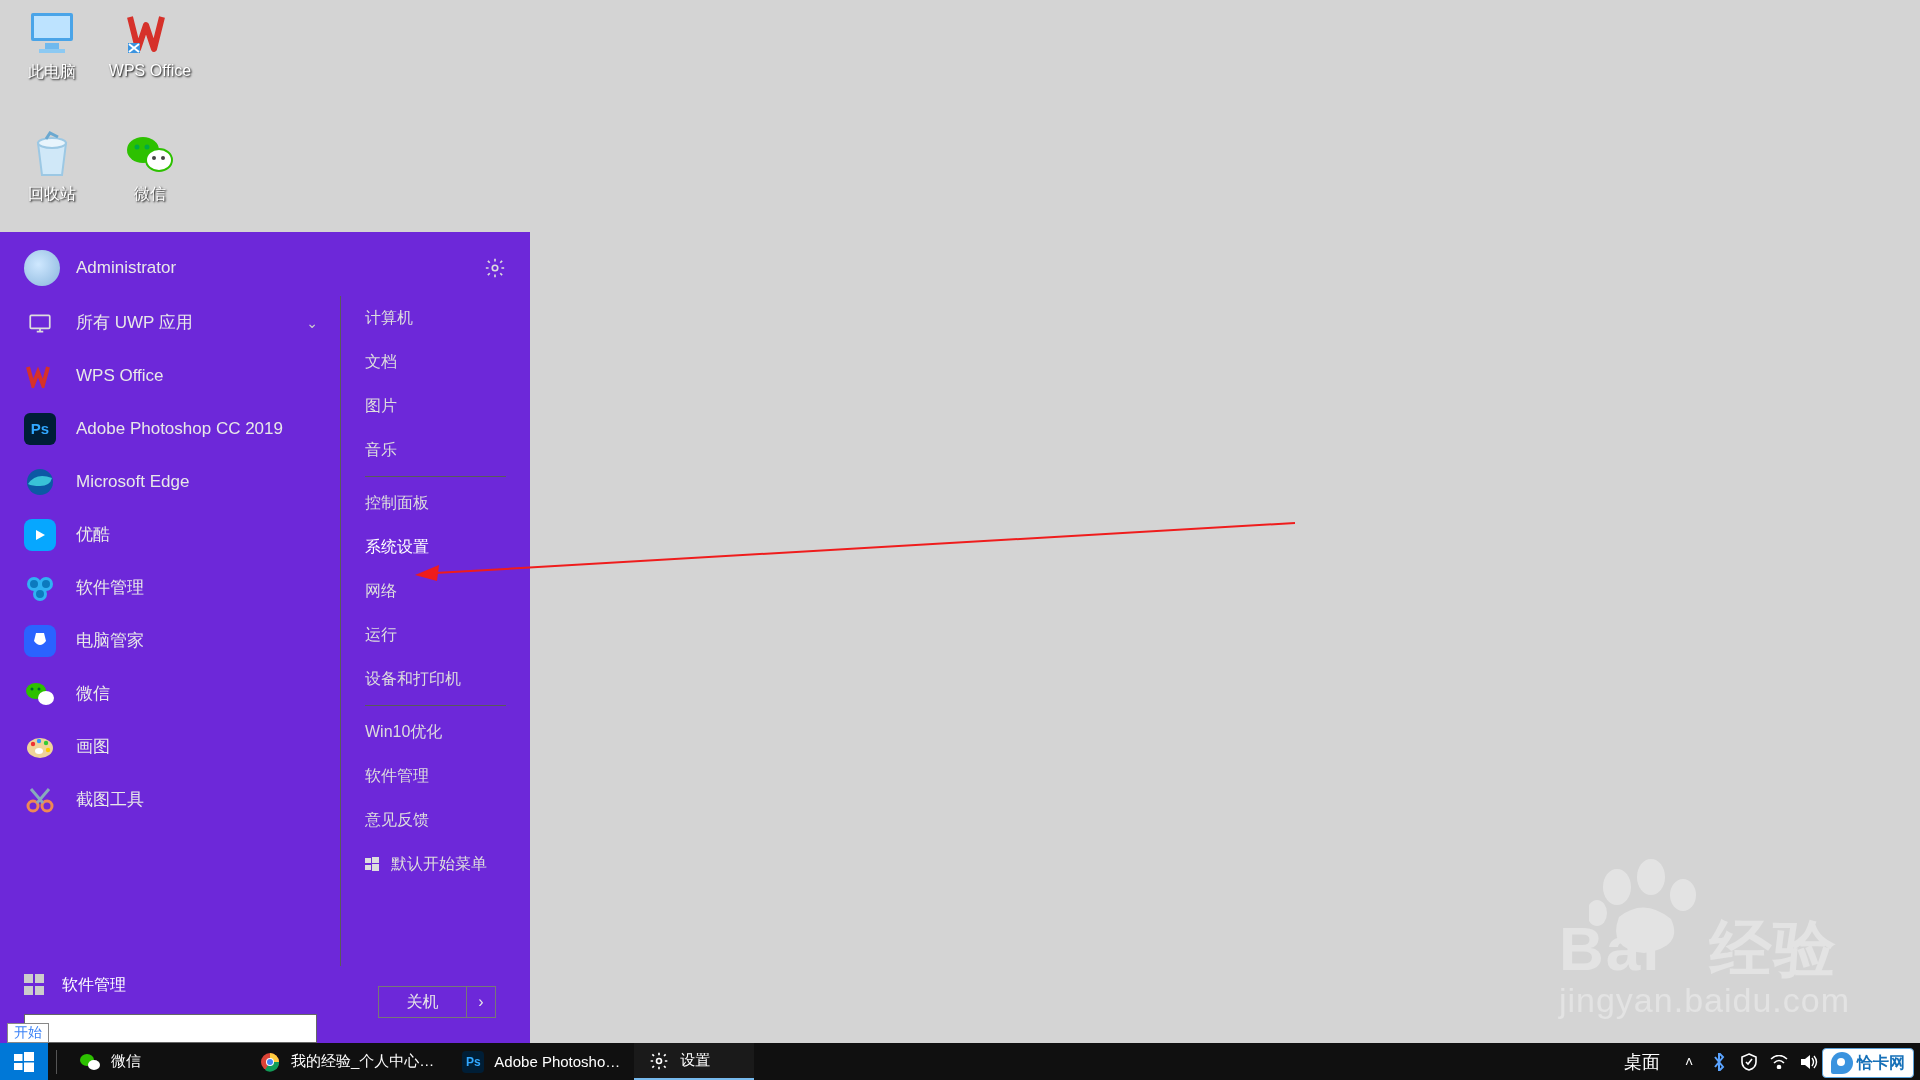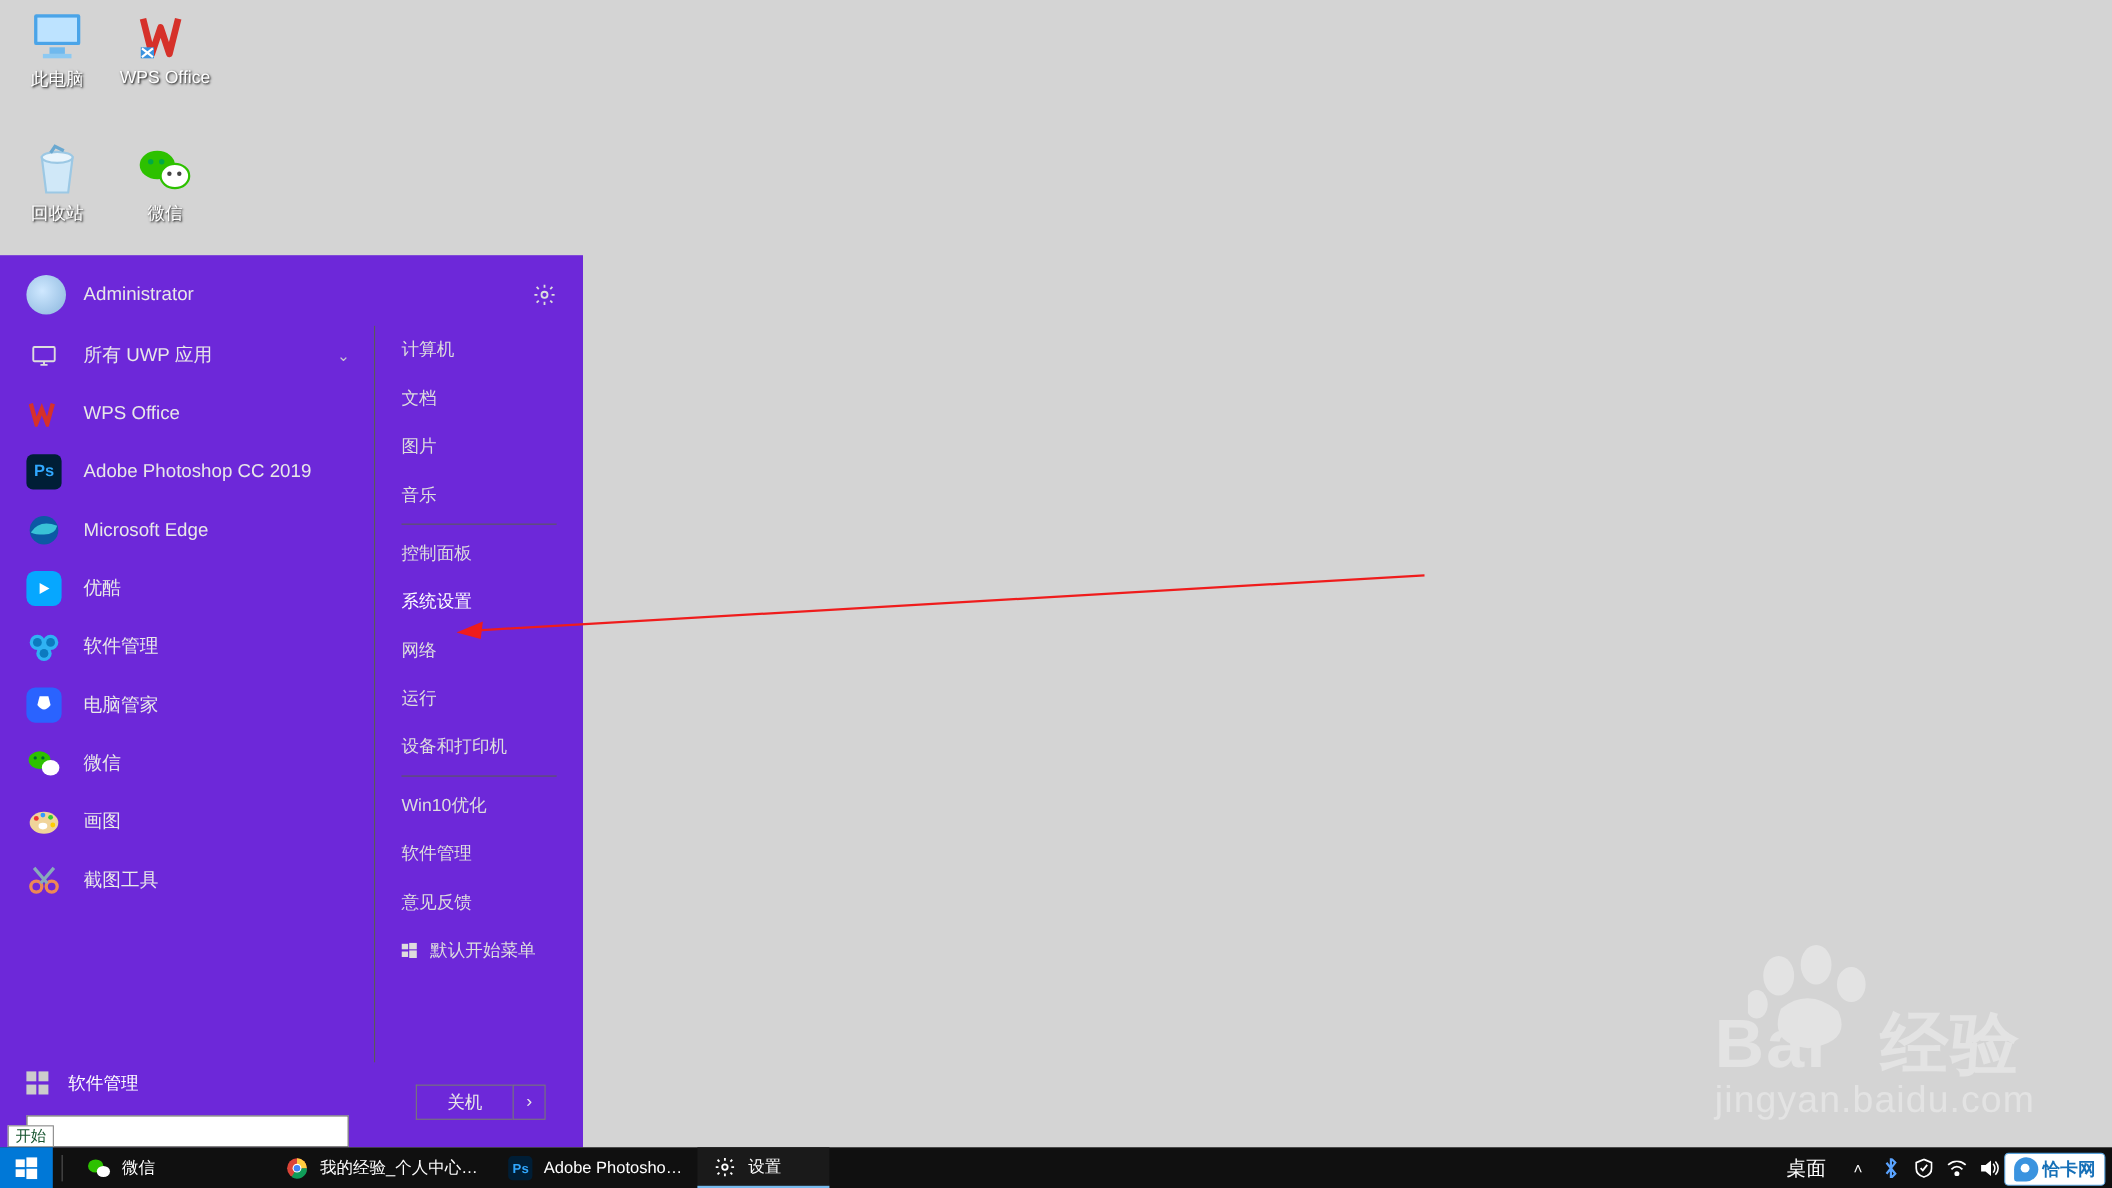--- a/index.html
+++ b/index.html
@@ -42,21 +42,21 @@
 .start-btn { width:48px; height:100%; background:#0078d7; display:flex; align-items:center; justify-content:center; cursor:pointer; }
 .task-divider { width:1px; height:24px; background:#555; margin:0 8px; }
 .task-item { display:flex; align-items:center; height:100%; padding:0 14px; font-size:15px; cursor:pointer; min-width:180px; }
 .task-item .ticon { width:22px; height:22px; margin-right:10px; display:flex; align-items:center; justify-content:center; }
 .task-item.active { background:#1a1a1a; border-bottom:2px solid #76b9ed; }
 .tray { margin-left:auto; display:flex; align-items:center; height:100%; padding-right:6px; }
 .tray-text { font-size:18px; margin-right:14px; }
 .tray-ico { width:22px; height:22px; display:flex; align-items:center; justify-content:center; margin:0 4px; color:#fff; font-size:14px; cursor:pointer; }
 
 
-.start-tooltip { position:absolute; left:7px; bottom:37px; font-size:14px; background:#fff; color:#14532d; border:1px solid #888; padding:0 6px; }
+.start-tooltip { position:absolute; left:7px; bottom:37px; font-size:14px; background:#fff; color:#3b82f6; border:1px solid #888; padding:0 6px; }
 
 
 .red-arrow { position:absolute; pointer-events:none; z-index:5; }
 
 
 .watermark { position:absolute; right:70px; bottom:60px; color:#fff; opacity:.35; text-align:left; pointer-events:none; }
 .watermark .bdu { font-size:62px; font-weight:700; letter-spacing:2px; }
 .watermark .url { font-size:34px; margin-top:-10px; letter-spacing:1px; }
 .watermark .paw { position:absolute; top:-50px; left:30px; }
 .corner-logo { position:absolute; right:6px; bottom:2px; background:#fff; border:1px solid #5aa3dc; padding:3px 8px; font-size:16px; font-weight:700; color:#1670b8; border-radius:4px; display:flex; align-items:center; }

